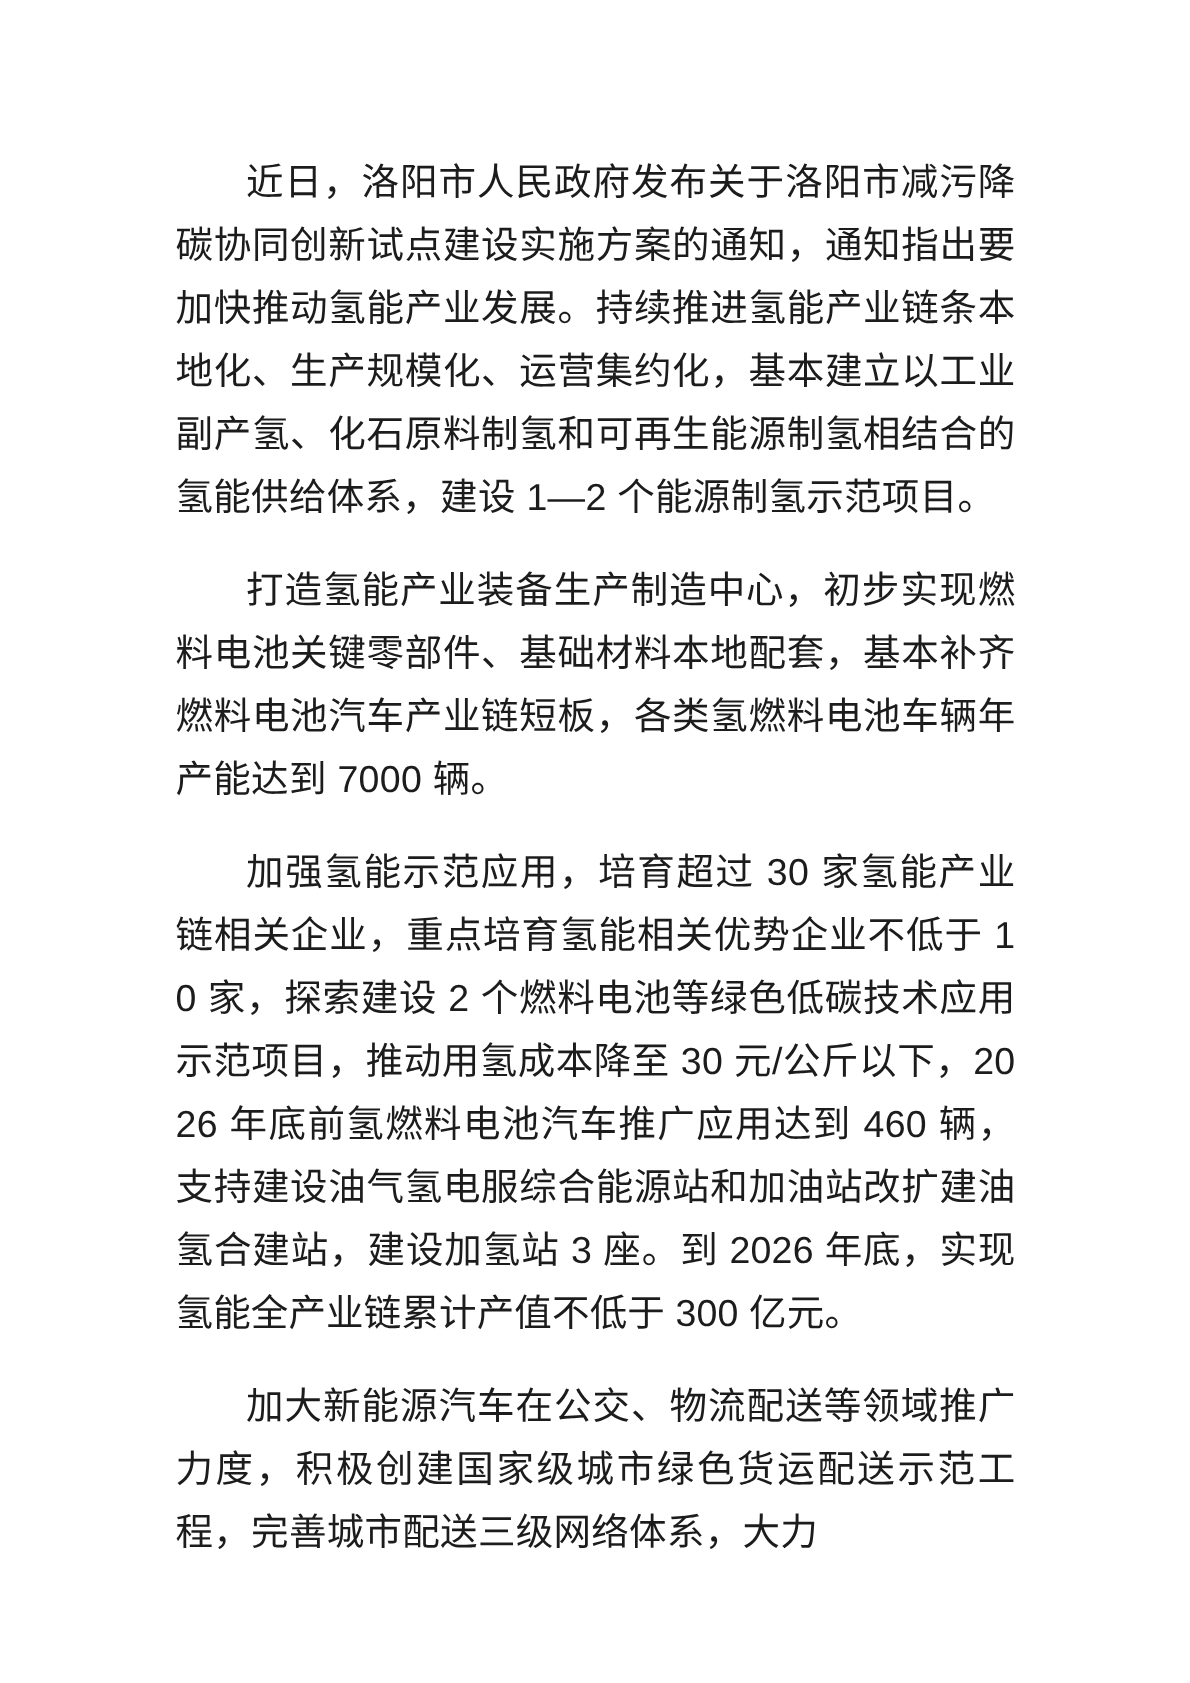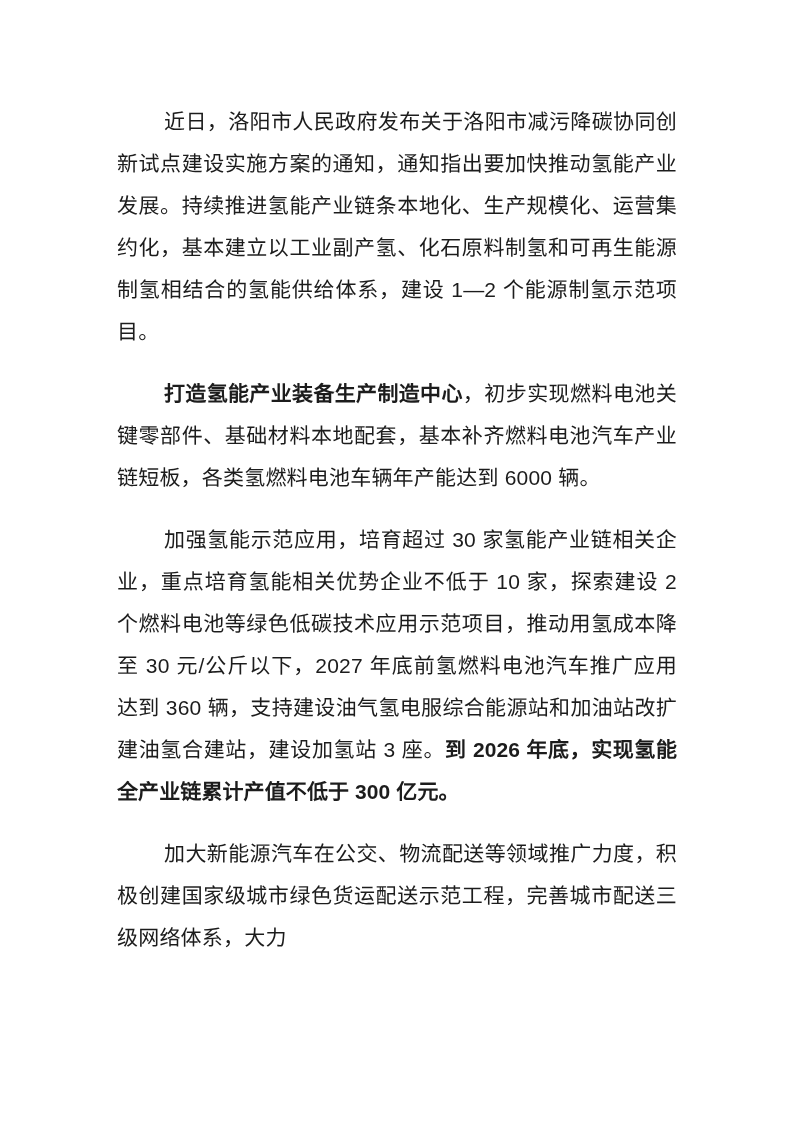--- a/index.html
+++ b/index.html
@@ -23,45 +23,45 @@
     box-sizing: border-box;
   }
   .doc-body {
     position: absolute;
     left: 117px;
     top: 101px;
     width: 560px;
   }
   .para {
     margin: 0 0 20px 0;
-    font-size: 21px;
+    font-size: 25px;
     line-height: 42px;
     letter-spacing: 0.2px;
     text-align: justify;
     text-justify: inter-ideograph;
     text-indent: 47px;
     color: #1c1c1c;
     word-break: break-all;
   }
   .para:last-child {
     margin-bottom: 0;
   }
   .para b,
   .para .bold {
-    font-weight: 700;
+    font-weight: 400;
     letter-spacing: 0.1px;
   }
   .para .run {
     font-weight: 400;
   }
 </style>
 </head>
 <body>
 
 <div class="page">
   <div class="doc-body" id="doc-body">
 
   <p class="para"><span class="run">近日，洛阳市人民政府发布关于洛阳市减污降碳协同创新试点建设实施方案的通知，通知指出要加快推动氢能产业发展。持续推进氢能产业链条本地化、生产规模化、运营集约化，基本建立以工业副产氢、化石原料制氢和可再生能源制氢相结合的氢能供给体系，建设 1—2 个能源制氢示范项目。</span></p>
-      <p class="para"><span class="bold">打造氢能产业装备生产制造中心</span><span class="run">，初步实现燃料电池关键零部件、基础材料本地配套，基本补齐燃料电池汽车产业链短板，各类氢燃料电池车辆年产能达到 6000 辆。</span></p>
-      <p class="para"><span class="run">加强氢能示范应用，培育超过 30 家氢能产业链相关企业，重点培育氢能相关优势企业不低于 10 家，探索建设 2 个燃料电池等绿色低碳技术应用示范项目，推动用氢成本降至 30 元/公斤以下，2027 年底前氢燃料电池汽车推广应用达到 360 辆，支持建设油气氢电服综合能源站和加油站改扩建油氢合建站，建设加氢站 3 座。</span><span class="bold">到 2026 年底，实现氢能全产业链累计产值不低于 300 亿元。</span></p>
+      <p class="para"><span class="bold">打造氢能产业装备生产制造中心</span><span class="run">，初步实现燃料电池关键零部件、基础材料本地配套，基本补齐燃料电池汽车产业链短板，各类氢燃料电池车辆年产能达到 7000 辆。</span></p>
+      <p class="para"><span class="run">加强氢能示范应用，培育超过 30 家氢能产业链相关企业，重点培育氢能相关优势企业不低于 10 家，探索建设 2 个燃料电池等绿色低碳技术应用示范项目，推动用氢成本降至 30 元/公斤以下，2026 年底前氢燃料电池汽车推广应用达到 460 辆，支持建设油气氢电服综合能源站和加油站改扩建油氢合建站，建设加氢站 3 座。</span><span class="bold">到 2026 年底，实现氢能全产业链累计产值不低于 300 亿元。</span></p>
       <p class="para"><span class="run">加大新能源汽车在公交、物流配送等领域推广力度，积极创建国家级城市绿色货运配送示范工程，完善城市配送三级网络体系，大力</span></p>
     </div>
 </div>
 
 </body></html>

